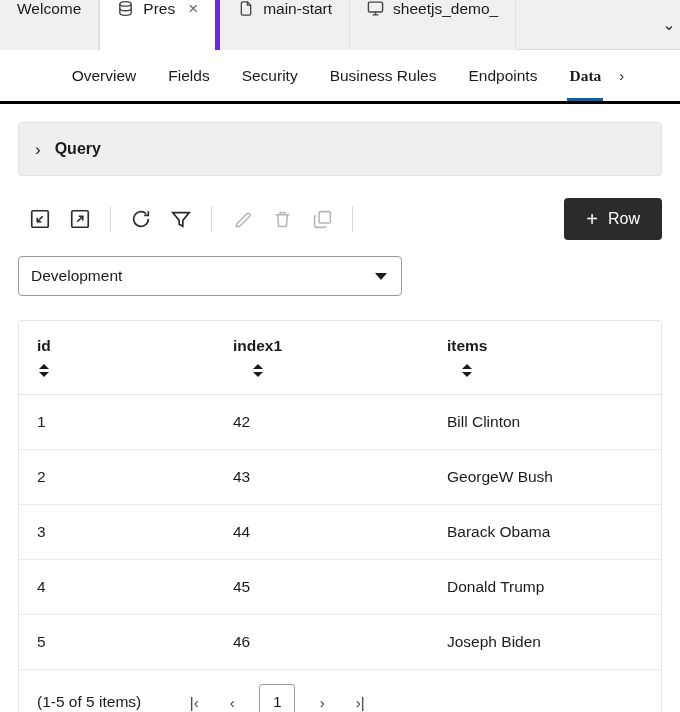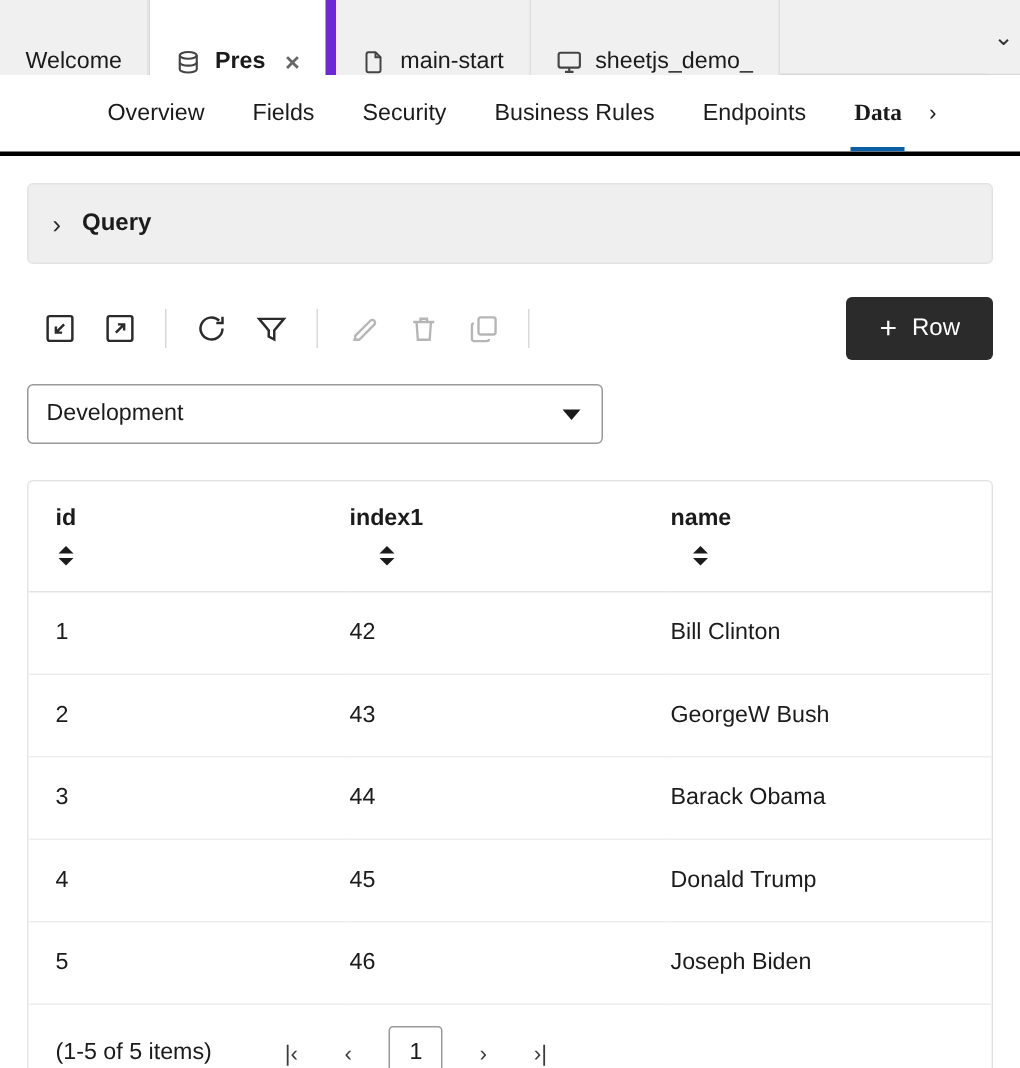--- a/index.html
+++ b/index.html
@@ -18,37 +18,37 @@
   .tabstrip {
     display: flex;
     align-items: stretch;
     height: 50px;
     background: #f0f0f0;
     border-bottom: 1px solid #d8d8d8;
     position: relative;
   }
   .tab {
     display: flex;
-    align-items: flex-end;
+    align-items: flex-start;
     gap: 9px;
     padding: 0 17px;
     height: 50px;
     font-size: 15.5px;
     color: #1b1b1b;
     background: #f0f0f0;
     border-right: 1px solid #e0e0e0;
     white-space: nowrap;
     cursor: pointer;
     position: relative;
   }
   .tab.active {
     background: #ffffff;
-    border-right: 7px solid #6d28d9;
+    border-right: 5px solid #6d28d9;
     border-left: 1px solid #d8d8d8;
-    font-weight: 700;
+    font-weight: 400;
   }
   .tab .tab-icon {
     display: inline-flex;
     align-items: center;
     justify-content: center;
     width: 17px;
     height: 17px;
     color: #444;
     flex: 0 0 auto;
   }
@@ -439,21 +439,21 @@
             </span>
           </th>
           <th class="c2">
             <span class="th-inner">
               <span>index1</span>
               <span class="sort-icon"></span>
             </span>
           </th>
           <th class="c3">
             <span class="th-inner">
-              <span>name</span>
+              <span>items</span>
               <span class="sort-icon"></span>
             </span>
           </th>
         </tr>
       </thead>
       <tbody>
         <tr>
           <td class="c1">1</td>
           <td class="c2">42</td>
           <td class="c3">Bill Clinton</td>

